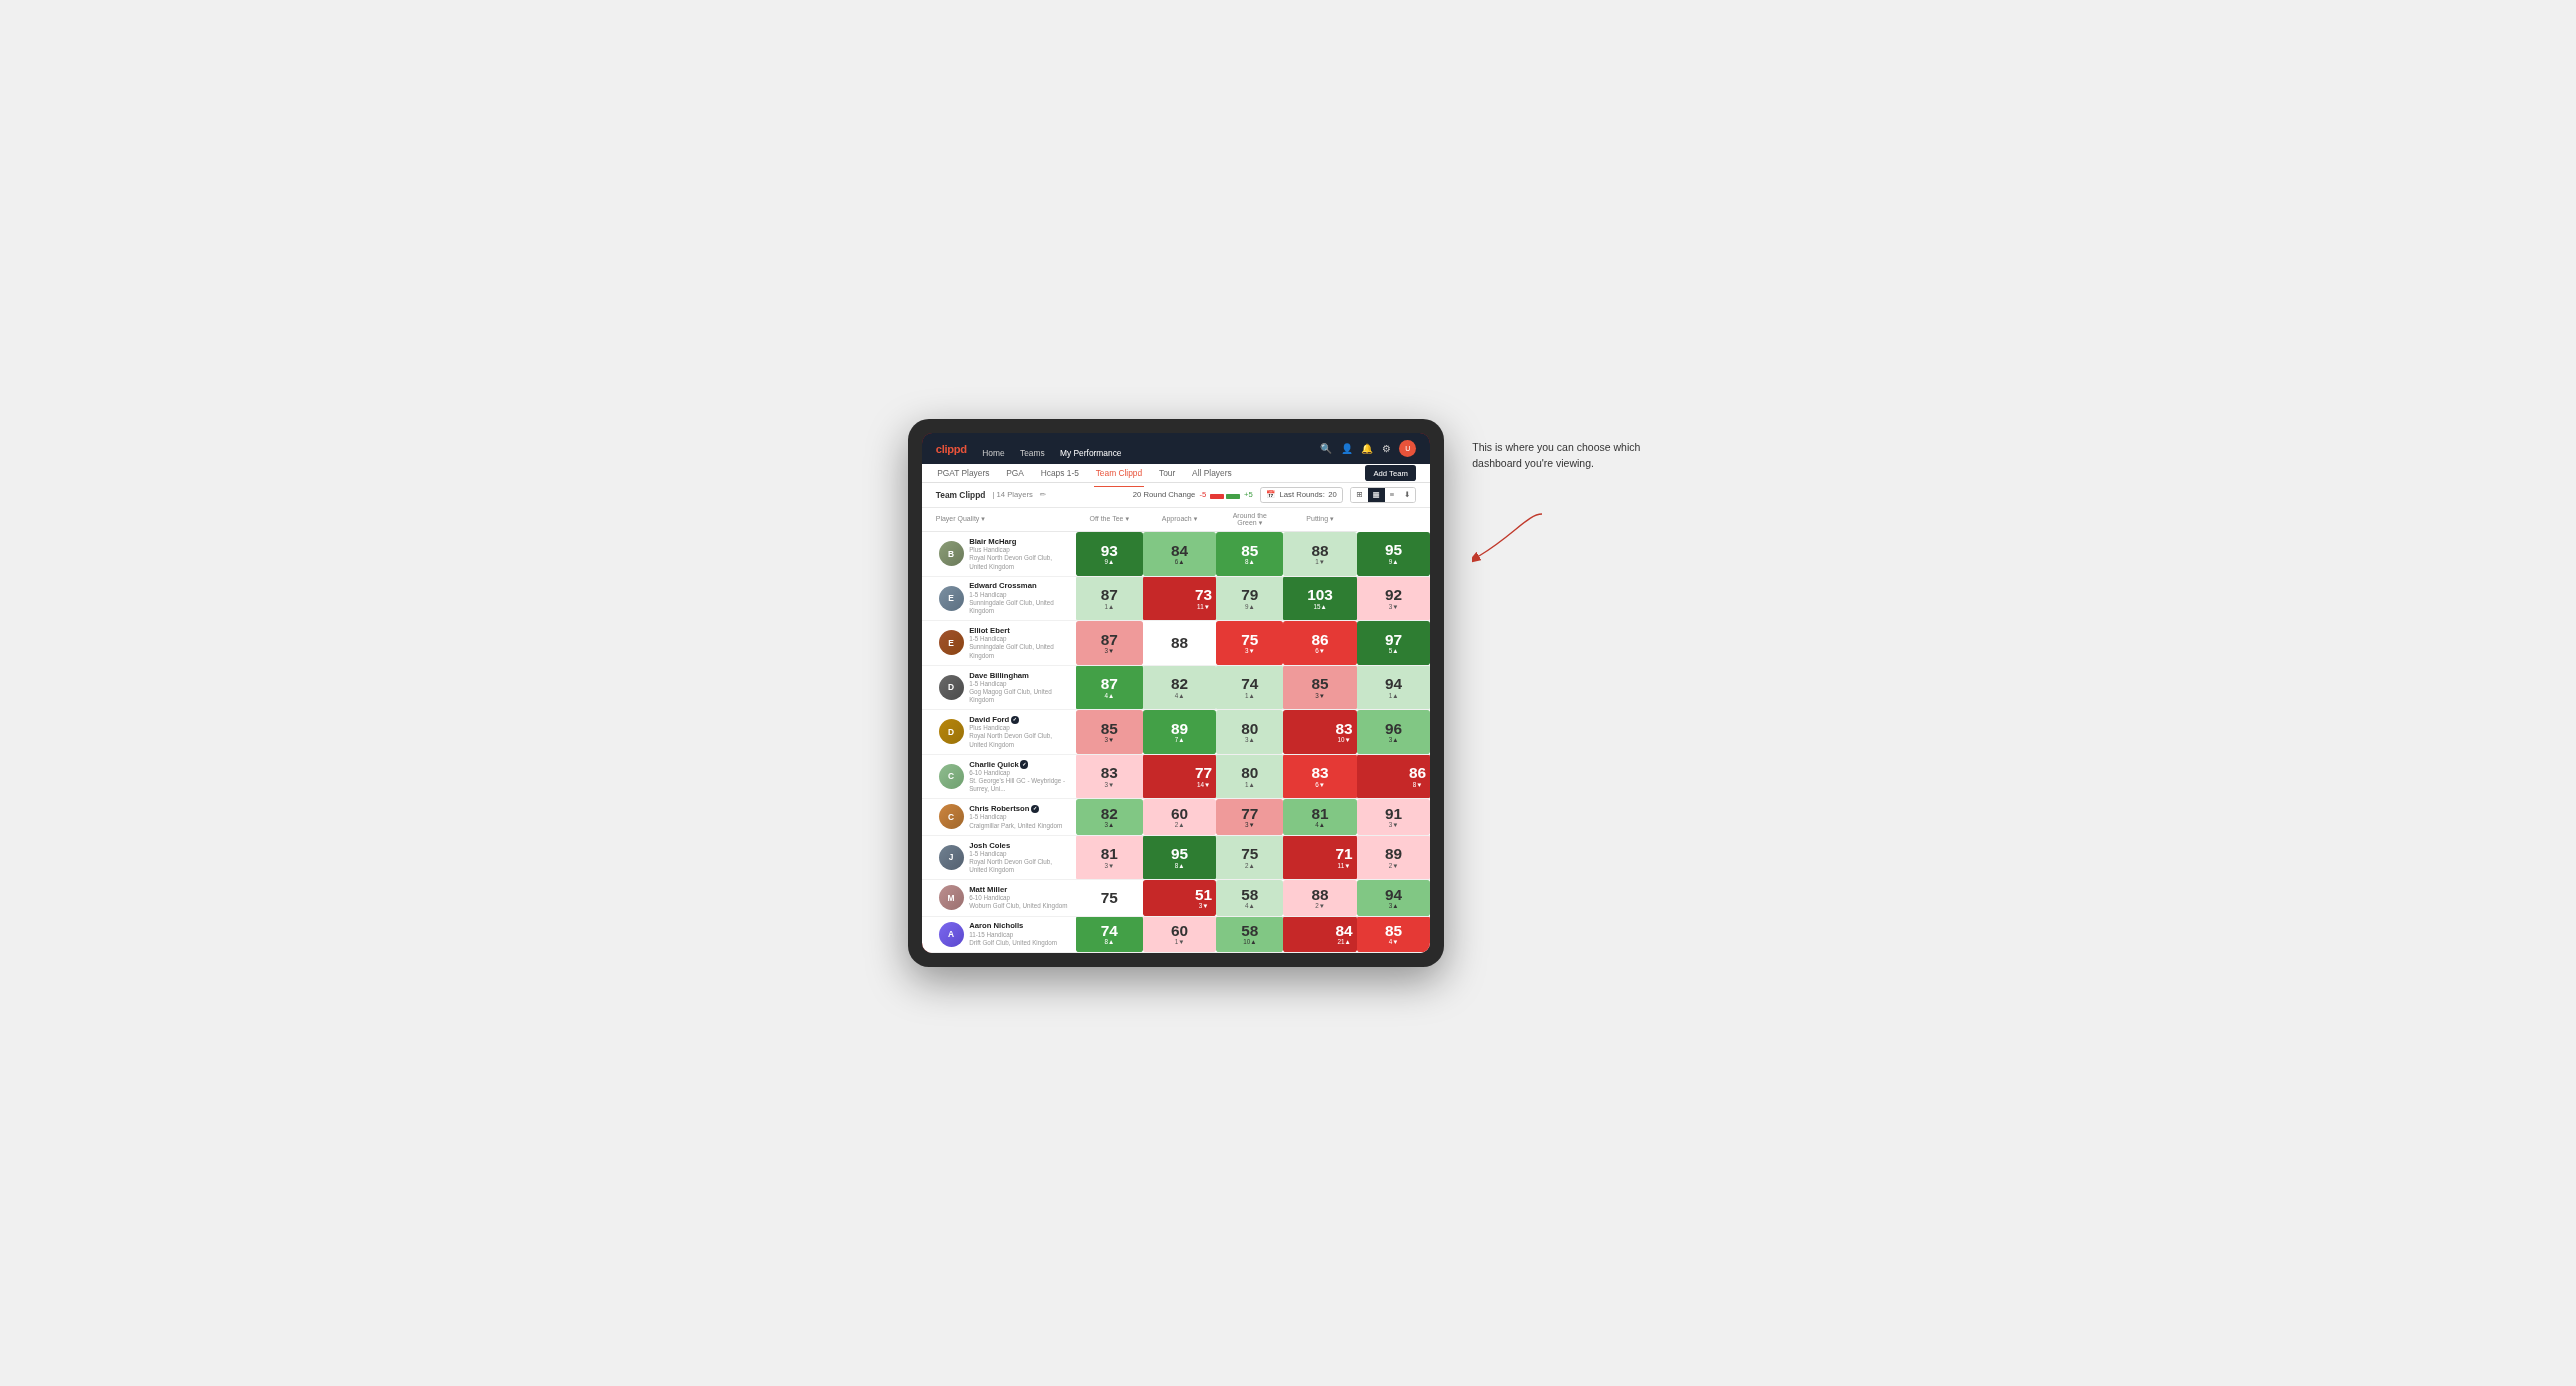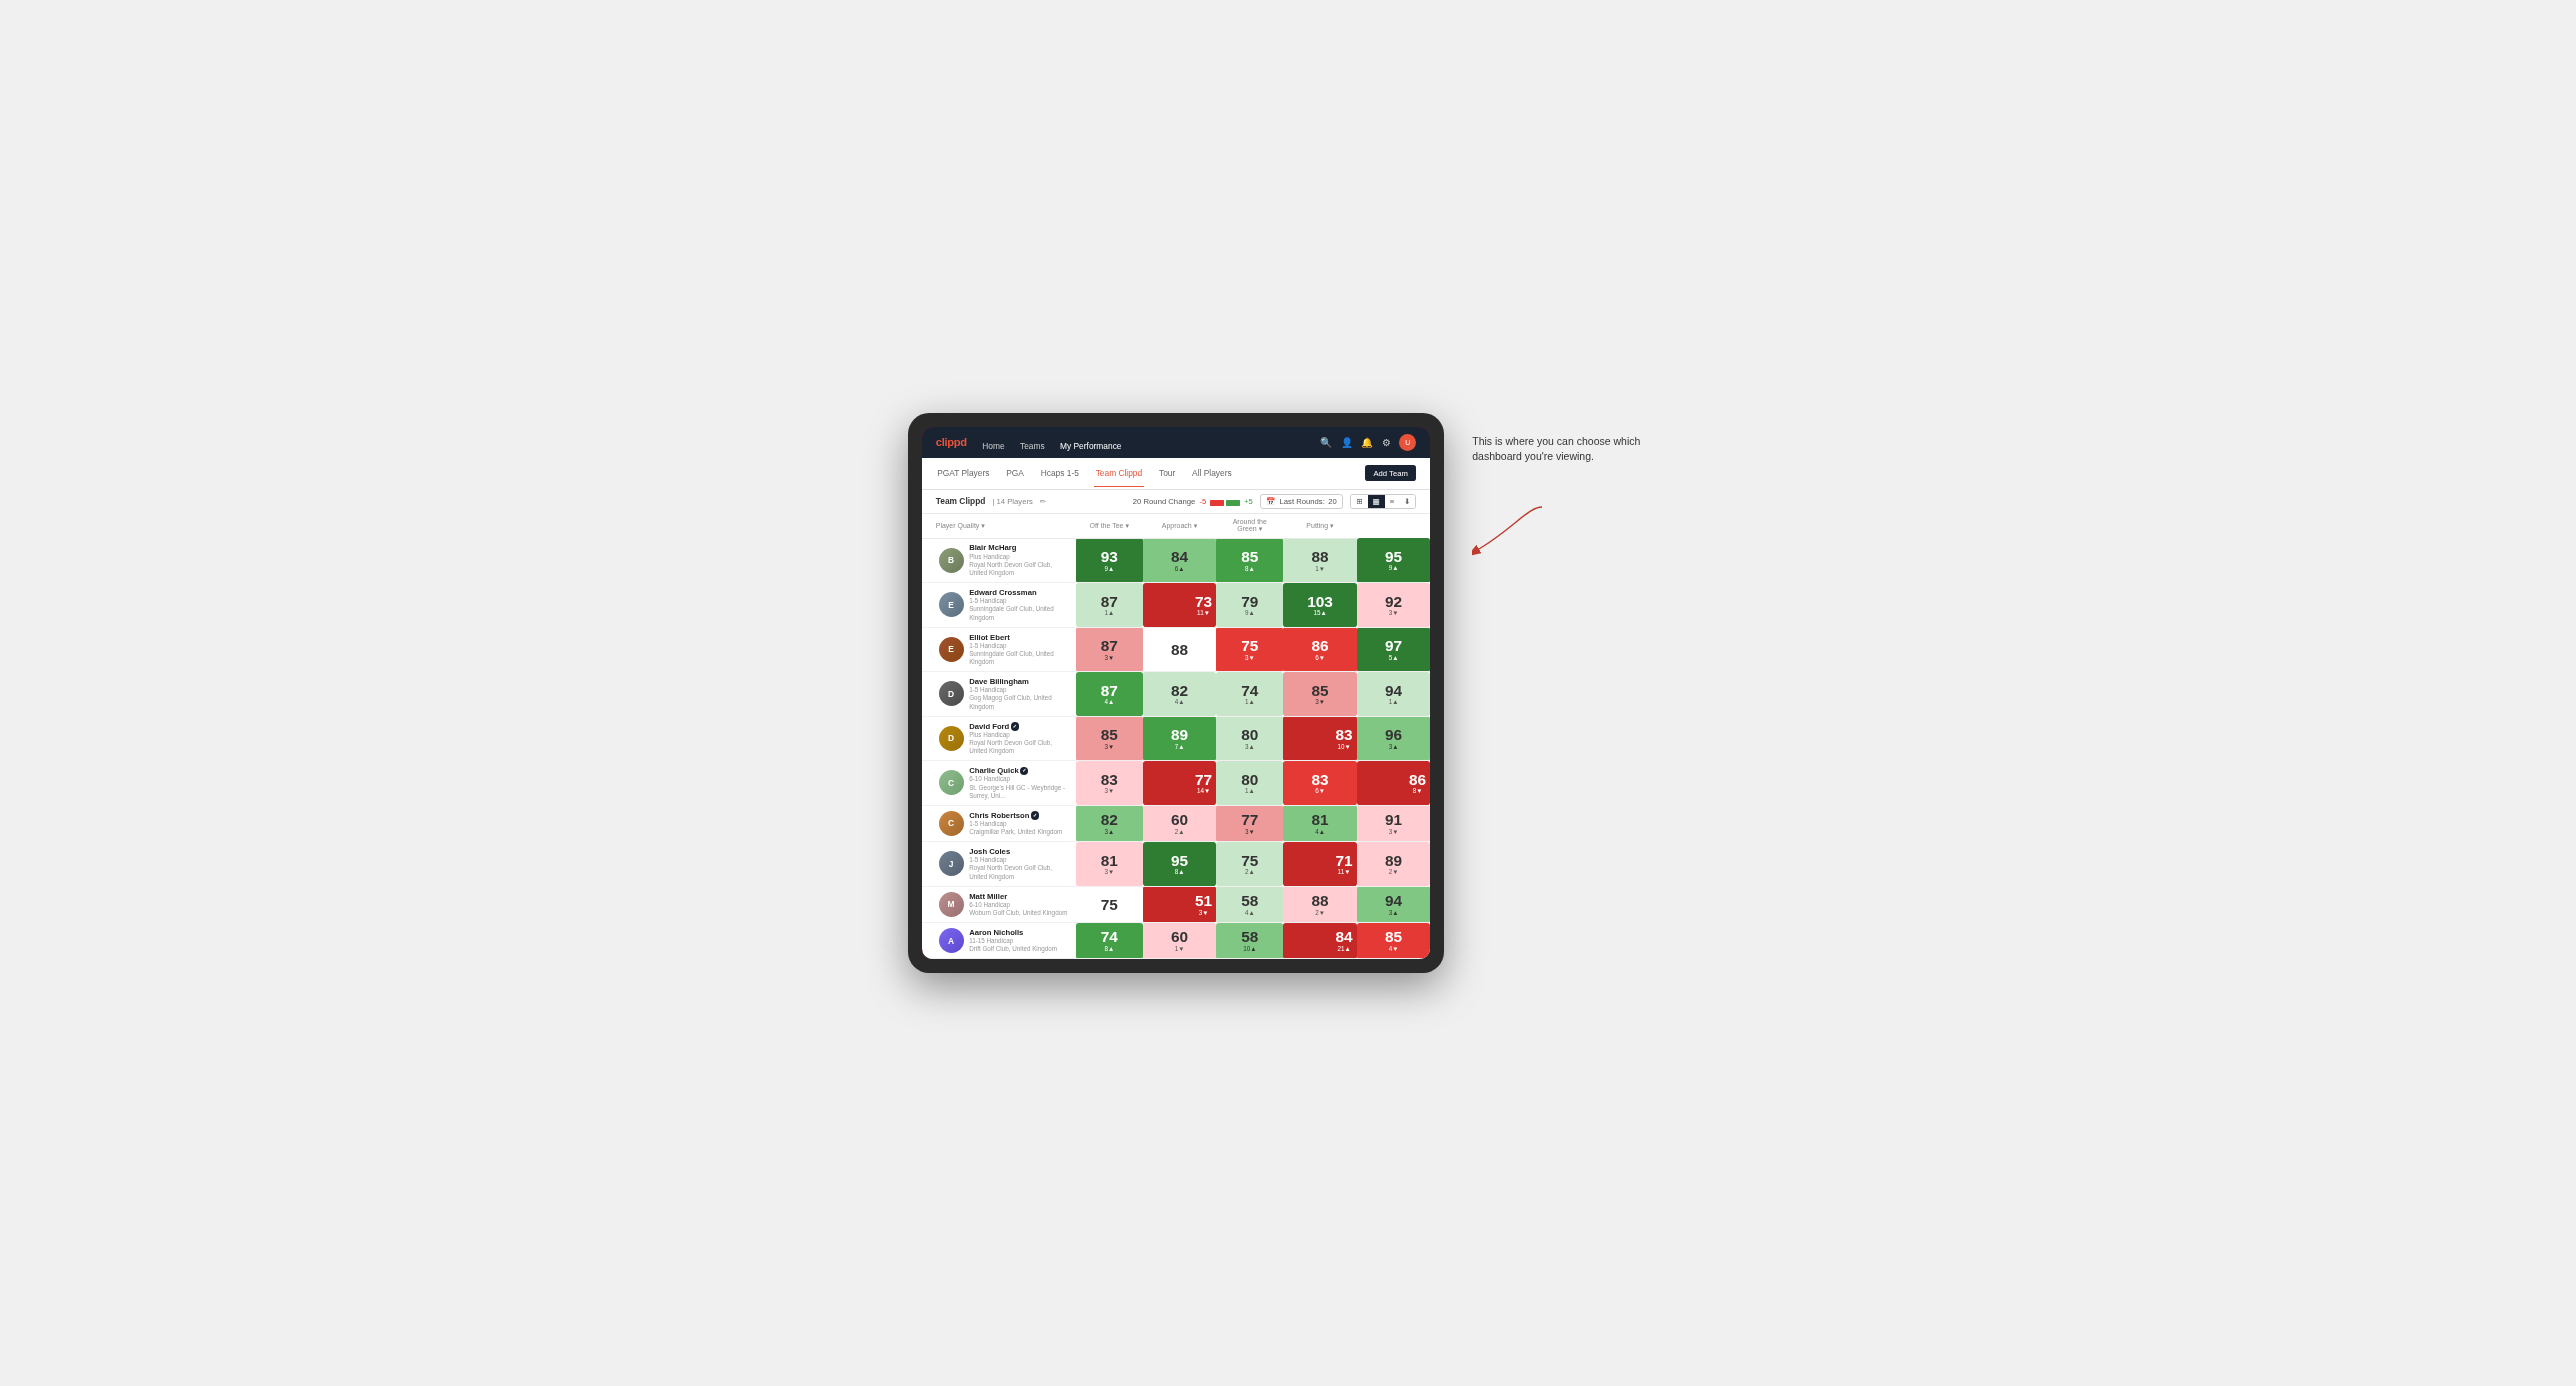--- a/index.html
+++ b/index.html
@@ -86,21 +86,21 @@
       cursor: pointer;
     }
 
     
     .sub-nav {
       background: #fff;
       border-bottom: 0.7px solid #e0e0e0;
       display: flex;
       align-items: center;
       padding: 0 14px;
-      height: 32px;
+      height: 19px;
       justify-content: space-between;
     }
 
     .sub-nav-tabs {
       display: flex;
       gap: 14px;
     }
 
     .sub-tab {
       font-size: 8.4px;

